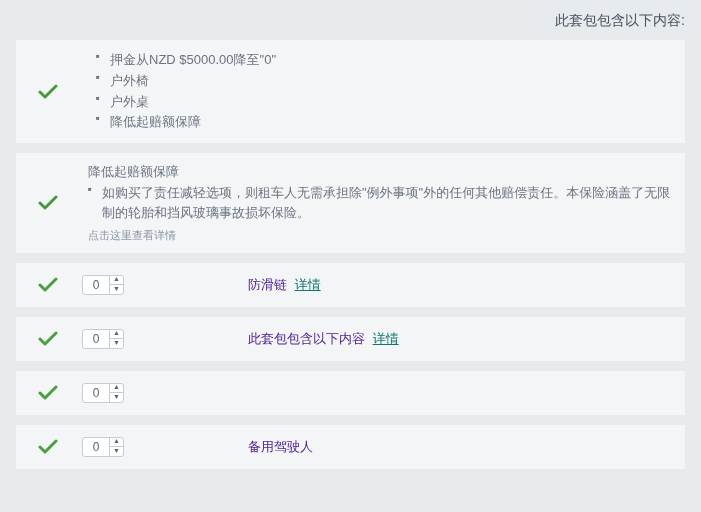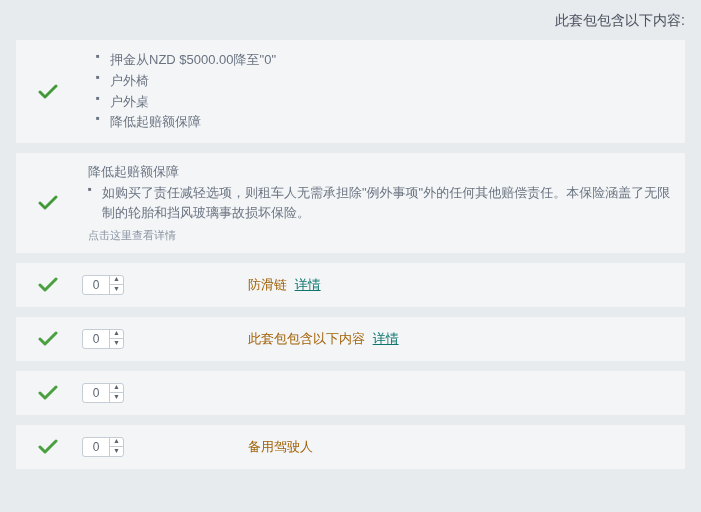--- a/index.html
+++ b/index.html
@@ -118,21 +118,21 @@
     line-height: 8px;
     font-size: 7px;
     text-align: center;
     color: #5a6572;
     cursor: pointer;
   }
   .stepper .arrows span:first-child {
     border-bottom: 1px solid #c5ccd4;
   }
   .item-label {
-    color: #a16207;
+    color: #4c1d95;
   }
   .item-details {
     color: #0f766e;
     margin-left: 4px;
     text-decoration: underline;
     cursor: pointer;
     font-size: 13px;
   }
   .checkmark svg { display: block; }
 </style>

